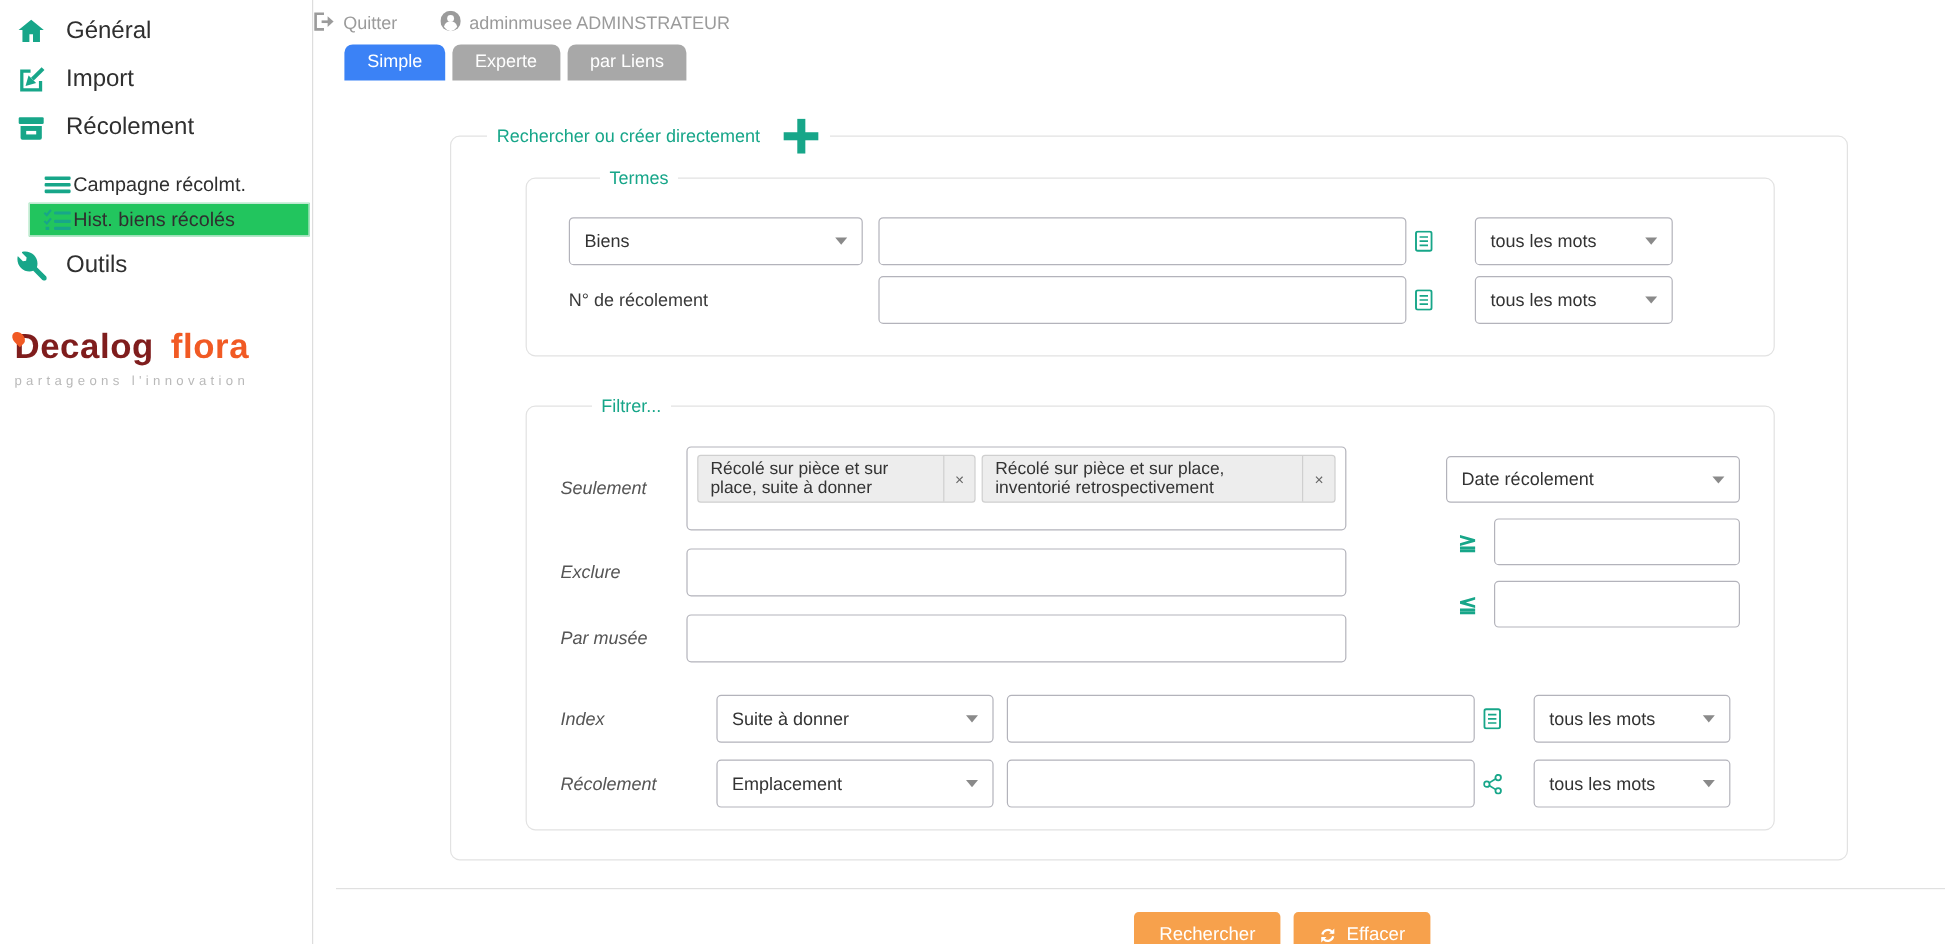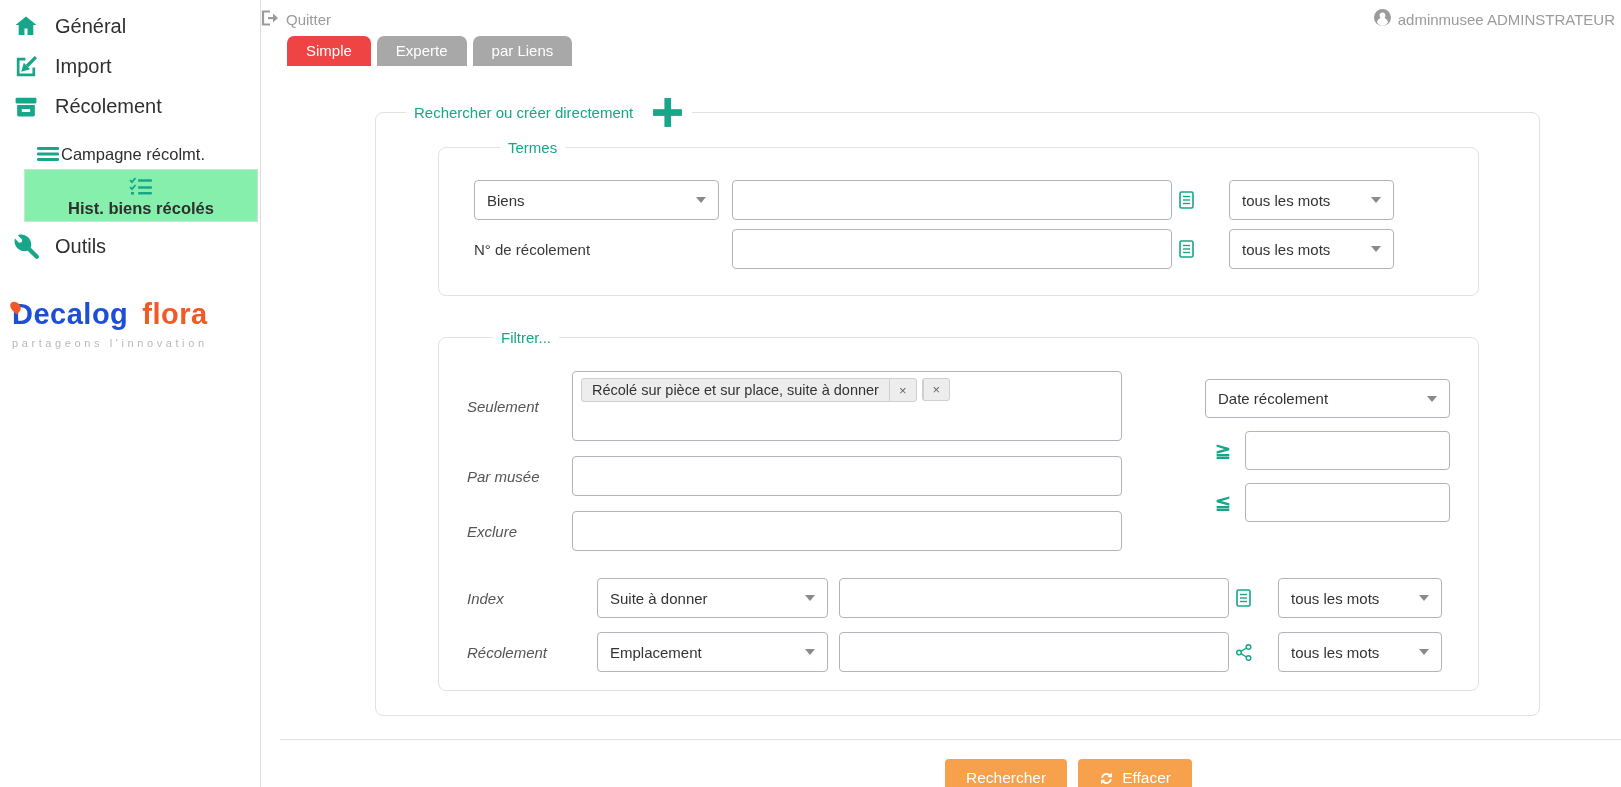--- a/index.html
+++ b/index.html
@@ -29,56 +29,55 @@
   .side-sub {
     display: flex; align-items: center; 
     margin: 1px 2px 1px 24px;
     padding: 3px 10px;
     font-size: 16.5px; color: #2f2f2f;
     border: 1px solid transparent;
     cursor: pointer;
   }
   .side-sub .ico { width: 26px; height: 20px; display: flex; align-items: center; justify-content: center; flex: 0 0 26px; }
   .side-sub.active {
-    background: #86efac;
+    background: #22c55e;
     border: 1px solid #c2e8d2;
-    font-weight: bold;
-    flex-direction: column;
+    font-weight: normal;
   }
   .side-group { margin-top: 14px; margin-bottom: 4px; }
 
   .logo-block { margin: 32px 0 0 12px; position: relative; }
   .logo-line { font-size: 29px; font-weight: bold; letter-spacing: 0.5px; position: relative; display: inline-block; }
-  .logo-primary { color: #1d4ed8; }
+  .logo-primary { color: #7f1d1d; }
   .logo-secondary { color: #f15a24; margin-left: 14px; }
   .logo-flame {
     position: absolute; left: -1px; top: 3px;
     width: 9px; height: 12px; background: #f15a24;
     border-radius: 50% 50% 50% 0; transform: rotate(-45deg);
   }
   .logo-tagline { font-size: 11px; letter-spacing: 3.6px; color: #b9b9b9; margin-top: 6px; }
 
   
   .main { flex: 1 1 auto; position: relative; }
 
   .topbar {
-    display: flex; justify-content: space-between; align-items: center;
-    gap: 56px; padding: 9px 6px 0 0;
+    display: flex; justify-content: flex-start; align-items: center;
+    gap: 36px; padding: 9px 6px 0 0;
     color: #9b9b9b; font-size: 15px;
   }
   .topbar .tb-item { display: flex; align-items: center; gap: 7px; cursor: pointer; }
 
   .tabs { display: flex; gap: 6px; margin: 7px 0 0 26px; }
   .tab {
     padding: 6px 19px 7px 19px;
     border-radius: 7px 7px 0 0;
     background: #a8a8a8; color: #fff; font-size: 15px;
     cursor: pointer;
   }
-  .tab.active { background: #ef4444; }
+  .tab.active { background: #3b82f6; }
 
   fieldset { border: 1px solid #e2e2e2; border-radius: 8px; margin: 0; padding: 0; }
   legend { color: #17a689; font-size: 15px; padding: 0 8px; }
 
   .outer-fs { width: 1165px; margin: 30px 0 0 114px; padding: 0 0 24px 0; }
   .outer-fs > legend { margin-left: 30px; display: flex; align-items: center; gap: 18px; }
 
   .termes-fs { width: 1041px; margin: 10px 0 0 62px; padding: 24px 0 26px 35px; }
   .termes-fs > legend, .filtrer-fs > legend { margin-left: 26px; }
 
@@ -319,32 +318,33 @@
         <legend>Filtrer...</legend>
 
         <div class="f-row">
           <div class="f-label">Seulement</div>
           <div class="tags-box">
             <div class="tag">
               <span class="tag-label">Récolé sur pièce et sur place, suite à donner</span>
               <span class="tag-x">×</span>
             </div>
             <div class="tag">
+              <span class="tag-label">Récolé sur pièce et sur place, inventorié retrospectivement</span>
               <span class="tag-x">×</span>
             </div>
           </div>
         </div>
 
         <div class="f-row f-gap">
+          <div class="f-label">Exclure</div>
+          <input class="txt-input w550" style="">
+        </div>
+
+        <div class="f-row f-gap">
           <div class="f-label">Par musée</div>
-          <input class="txt-input w550" style="">
-        </div>
-
-        <div class="f-row f-gap">
-          <div class="f-label">Exclure</div>
           <input class="txt-input w550" style="">
         </div>
 
         <div class="f-row" style="margin-top:27px;">
           <div class="f-label">Index</div>
           <div class="select sel231">
             <span>Suite à donner</span>
             <span class="caret"></span>
           </div>
           <input class="txt-input inp390" style="">

